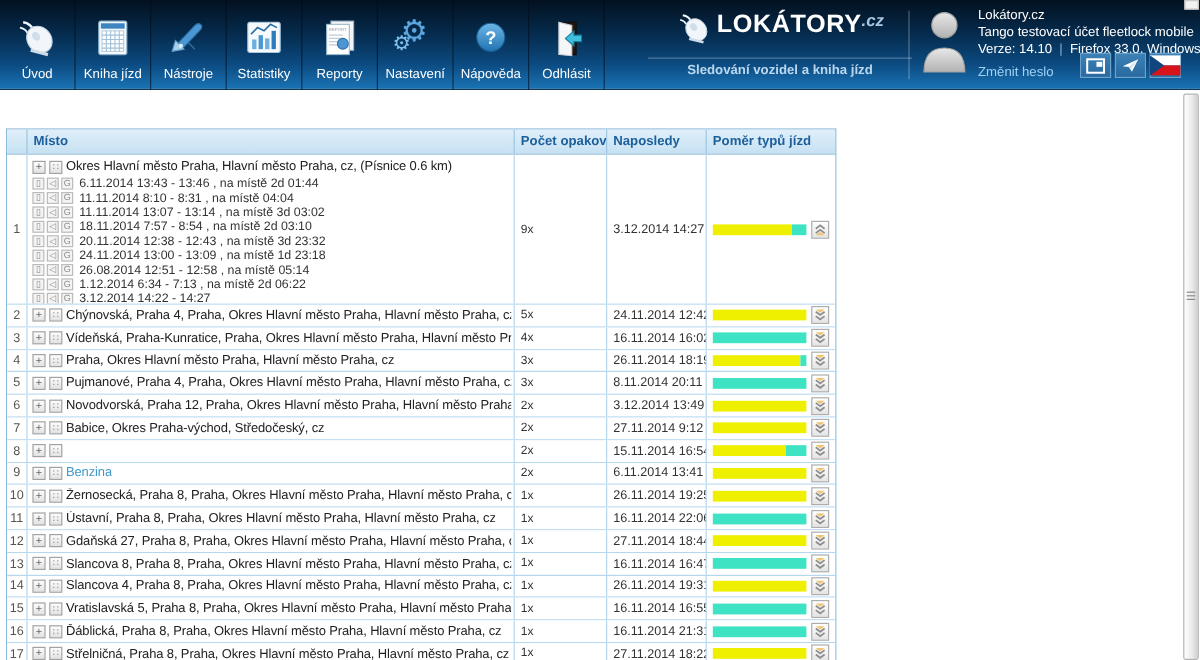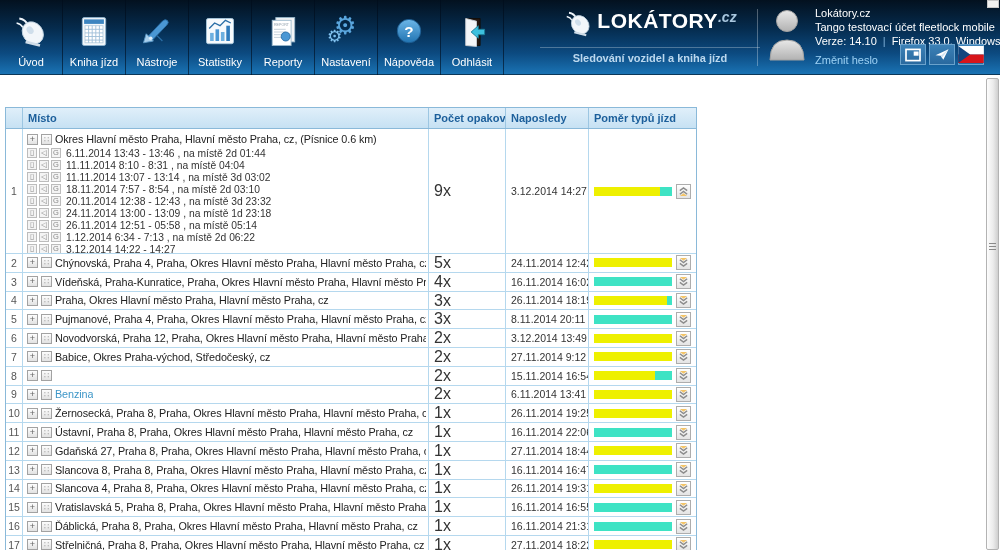--- a/index.html
+++ b/index.html
@@ -75,21 +75,21 @@
   .w-count{width:77px;}
   .w-last{width:83px;}
   .w-ratio{width:107px;}
   .row{display:flex;height:18.8px;box-sizing:border-box;border-bottom:1px solid #b5d8ee;background:#fff;}
   .row.expanded{height:125px;}
   .c{box-sizing:border-box;border-right:1px solid #b5d8ee;overflow:hidden;}
   .c-num{width:17px;display:flex;align-items:center;justify-content:center;font-size:10.5px;color:#555;}
   .c-place{width:406px;padding:0 2px 0 4px;}
   .row:not(.expanded) .c-place{display:flex;align-items:center;}
   .row.expanded .c-place{padding-top:2px;}
-  .c-count{width:77px;display:flex;align-items:center;padding-left:5px;font-size:16px;color:#333;}
+  .c-count{width:77px;display:flex;align-items:center;padding-left:5px;font-size:10px;color:#333;}
   .c-last{width:83px;display:flex;align-items:center;padding-left:5px;font-size:10.5px;color:#333;white-space:nowrap;}
   .c-ratio{width:107px;display:flex;align-items:center;padding:0 5px;border-right:none;}
   .place-line{display:flex;align-items:center;width:100%;}
   .row.expanded .place-line{height:16px;}
   .place-text{font-size:10.8px;color:#222;white-space:nowrap;overflow:hidden;letter-spacing:-.1px;}
   .place-text.link{color:var(--link-color);cursor:pointer;}
   .mini{
     width:11px;height:11px;box-sizing:border-box;flex:0 0 auto;cursor:pointer;
     border:1px solid #a2a2a2;background:linear-gradient(#fdfdfd,#e2e2e2);
     margin-right:3px;display:flex;align-items:center;justify-content:center;
@@ -344,21 +344,21 @@
             <div class="trip-line">
     <span class="tmini">▯</span>
     <span class="tmini">◁</span>
     <span class="tmini">G</span>
     <span class="trip-text">24.11.2014 13:00 - 13:09 , na místě 1d 23:18</span>
   </div>
             <div class="trip-line">
     <span class="tmini">▯</span>
     <span class="tmini">◁</span>
     <span class="tmini">G</span>
-    <span class="trip-text">26.11.2014 12:51 - 05:58 , na místě 05:14</span>
+    <span class="trip-text">26.08.2014 12:51 - 12:58 , na místě 05:14</span>
   </div>
             <div class="trip-line">
     <span class="tmini">▯</span>
     <span class="tmini">◁</span>
     <span class="tmini">G</span>
     <span class="trip-text">1.12.2014 6:34 - 7:13 , na místě 2d 06:22</span>
   </div>
             <div class="trip-line">
     <span class="tmini">▯</span>
     <span class="tmini">◁</span>

